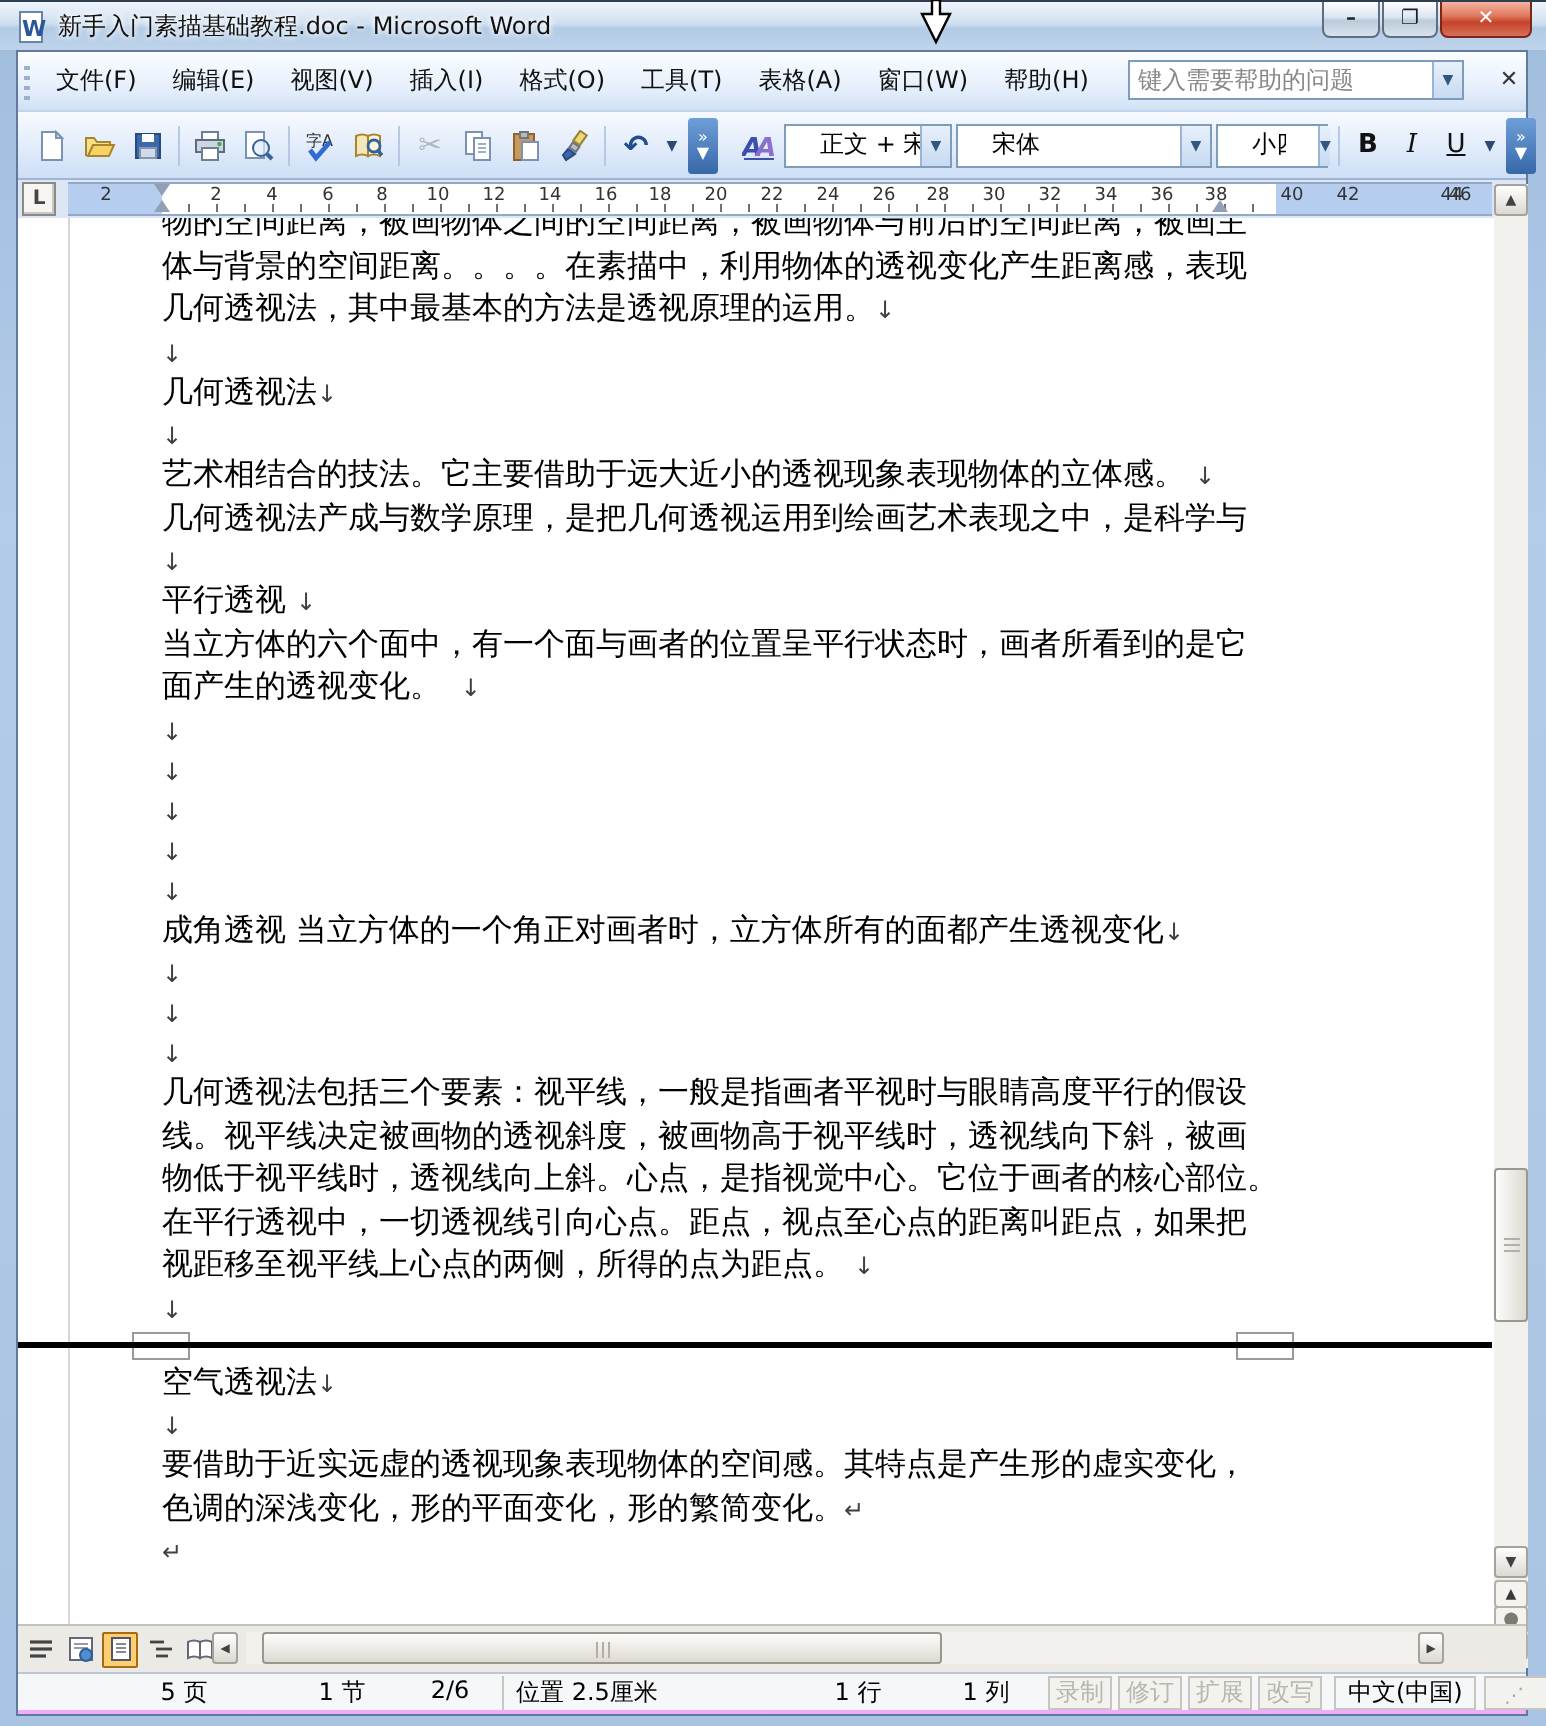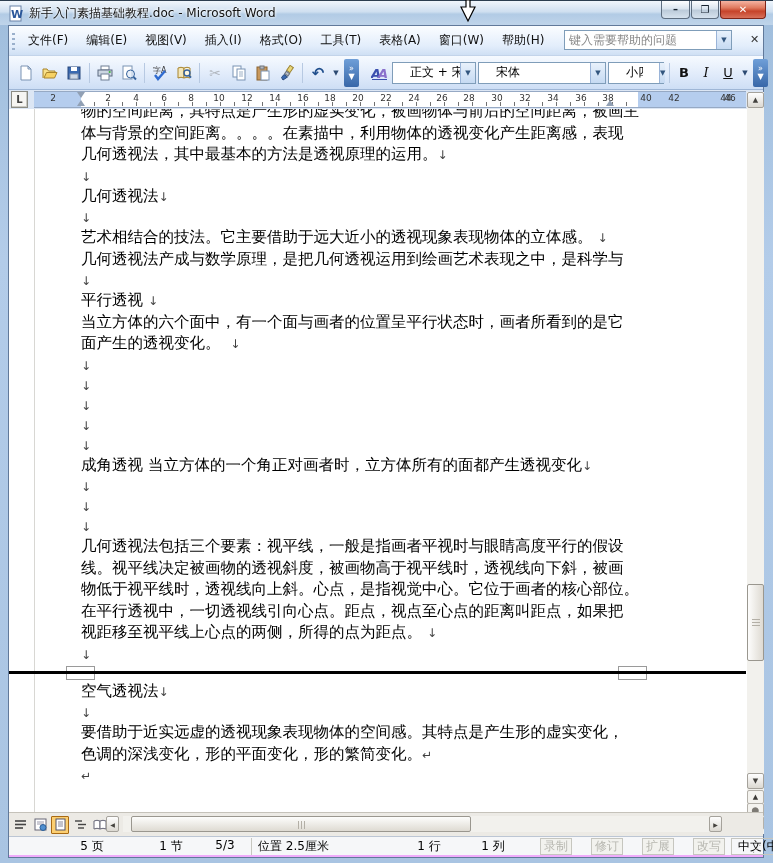--- a/index.html
+++ b/index.html
@@ -118,21 +118,21 @@
   #hthumb::after{content:"";position:absolute;top:4px;left:166px;width:8px;height:8px;
     background:repeating-linear-gradient(to right,#b3afa6 0 1px,transparent 1px 3px);}
   #hright{position:absolute;left:700px;top:3px;}
   .sbtn2{width:13px;height:16px;background:linear-gradient(#fefefe,#dcd9d2);border:1px solid #a5a29b;
     border-radius:2px;display:flex;align-items:center;justify-content:center;font-size:6px;color:#44423e;}
   
   #statusbar{top:810px;height:19px;background:#f6f7f9;border-top:1px solid #bcc6d4;
     display:flex;align-items:center;font-size:12px;color:#000;padding-left:32px;}
   .scell{text-align:center;white-space:nowrap;flex:none;}
   .scell.sep{border-left:1px solid #c7c7c0;text-align:left;padding-left:6px;}
-  .mode{flex:none;width:32px;margin-left:19px;text-align:center;color:#b7b7b0;
+  .mode{flex:none;width:32px;margin-left:3px;text-align:center;color:#b7b7b0;
     border:1px solid #c6c6bf;background:#f2f2ee;height:17px;line-height:15px;}
   #lang{flex:none;margin-left:6px;padding:0 6px;height:17px;line-height:15px;border:1px solid #c6c6bf;}
   .blank{flex:none;width:35px;height:17px;border:1px solid #c6c6bf;margin-left:4px;background:#f2f2ee;}
   #grip{position:absolute;right:1px;bottom:1px;font-size:10px;color:#a9a9a2;}
 </style>
 </head>
 <body>
 
 <div id="titlebar">
   <span class="appicon">
@@ -323,21 +323,21 @@
     <span class="rnum" style="left: 637px;">40</span><span class="rnum" style="left: 665px;">42</span><span class="rnum" style="left: 693px; margin-left: 24px;">44</span><span class="rnum" style="left: 721px;">46</span></span>
     <span class="ind fl"></span>
     <span class="ind hang"></span>
     <span class="ind right"></span>
   </div>
 
   <div id="docarea" class="row">
     <div id="gutterline"></div>
     <div id="doclines">
 
-    <div class="docline"><span>物的空间距离，其特点是产生形的虚实变化，被画物体与前后的空间距离，被画主</span><span class="pmark"></span></div>
+    <div class="docline"><span>物的空间距离，被画物体之间的空间距离，被画物体与前后的空间距离，被画主</span><span class="pmark"></span></div>
         <div class="docline"><span>体与背景的空间距离。。。。在素描中，利用物体的透视变化产生距离感，表现</span><span class="pmark"></span></div>
         <div class="docline"><span>几何透视法，其中最基本的方法是透视原理的运用。</span><span class="pmark">↓</span></div>
         <div class="docline empty"><span></span><span class="pmark">↓</span></div>
         <div class="docline"><span>几何透视法</span><span class="pmark">↓</span></div>
         <div class="docline empty"><span></span><span class="pmark">↓</span></div>
         <div class="docline"><span>艺术相结合的技法。它主要借助于远大近小的透视现象表现物体的立体感。 </span><span class="pmark">↓</span></div>
         <div class="docline"><span>几何透视法产成与数学原理，是把几何透视运用到绘画艺术表现之中，是科学与</span><span class="pmark"></span></div>
         <div class="docline empty"><span></span><span class="pmark">↓</span></div>
         <div class="docline"><span>平行透视 </span><span class="pmark">↓</span></div>
         <div class="docline"><span>当立方体的六个面中，有一个面与画者的位置呈平行状态时，画者所看到的是它</span><span class="pmark"></span></div>
@@ -433,21 +433,21 @@
     <span class="sbtn2" id="hright">
         <span>▶</span>
       </span>
   </div>
 
   <div id="statusbar" class="row">
     <span style="display:flex;">
 
     <span class="scell" style="width: 102px;">5 页</span>
         <span class="scell" style="width: 56px; text-align: center;">1 节</span>
-        <span class="scell" style="width: 52px;">5/3</span>
+        <span class="scell" style="width: 52px;">2/6</span>
         <span class="scell sep" style="width: 142px;">位置 2.5厘米</span>
         <span class="scell" style="width: 72px;">1 行</span>
         <span class="scell" style="width: 56px;">1 列</span>
       </span>
     <span style="display:flex;">
 
     <span class="mode">录制</span>
         <span class="mode">修订</span>
         <span class="mode">扩展</span>
         <span class="mode">改写</span>

